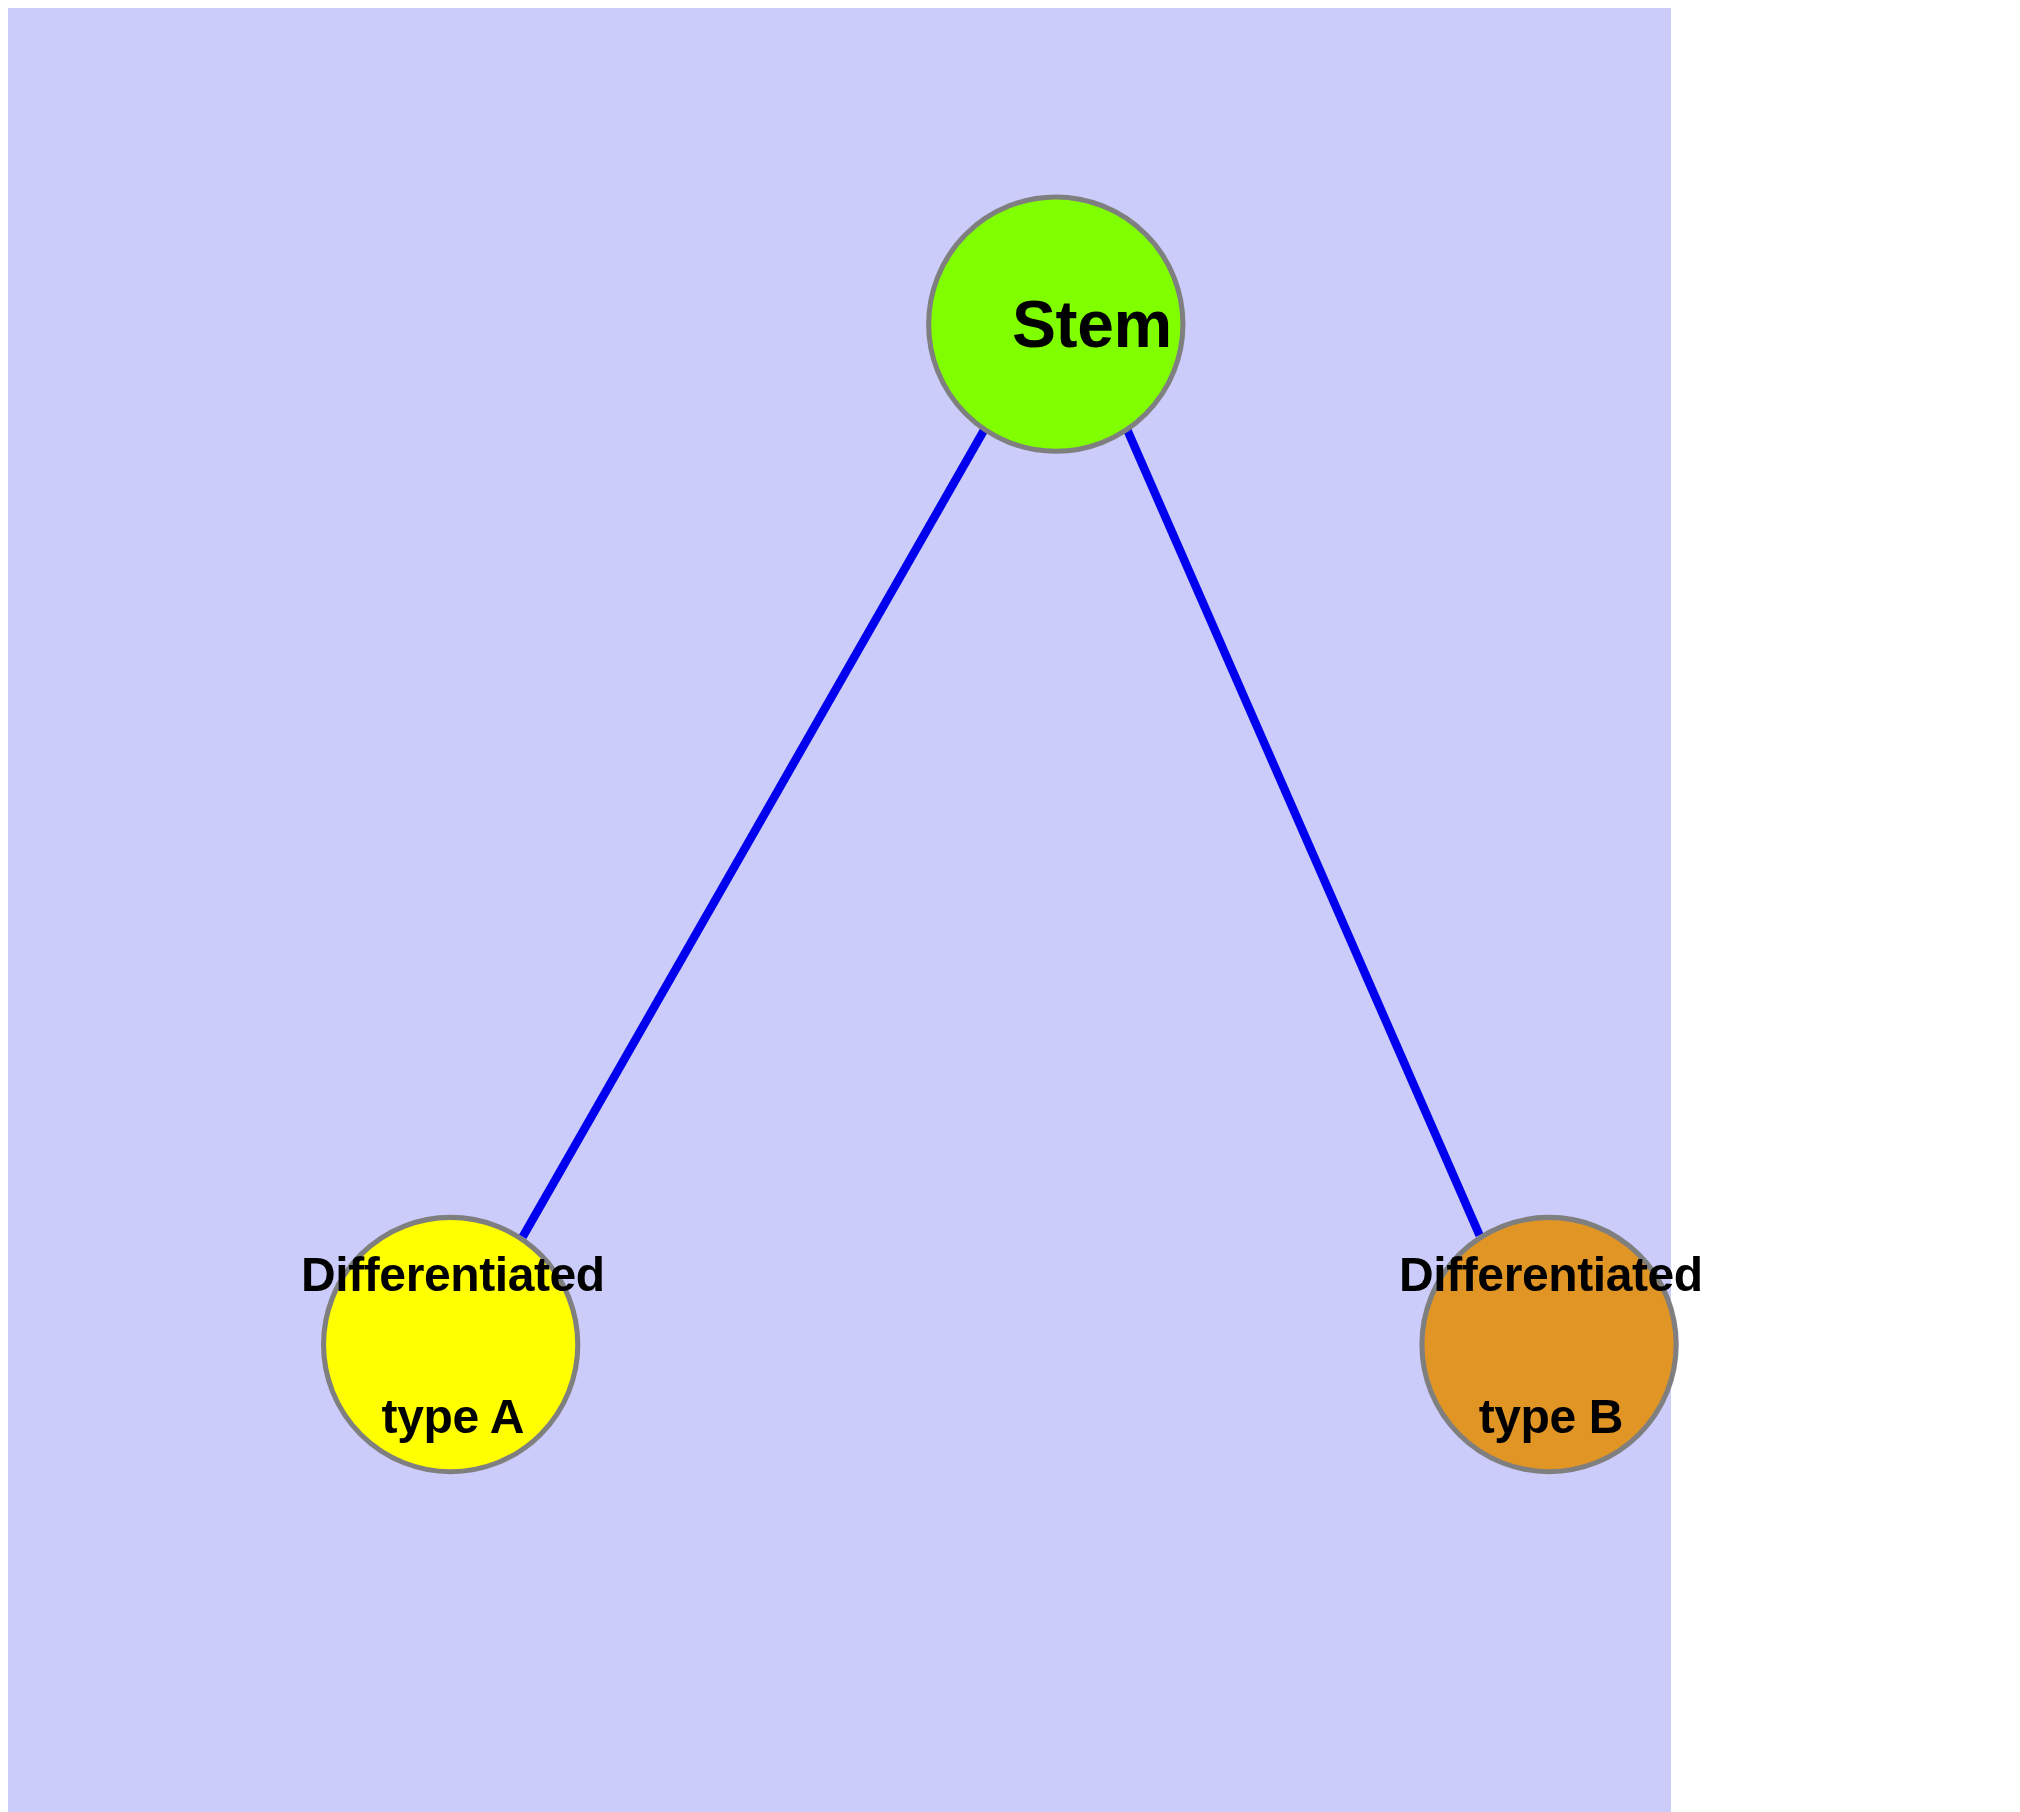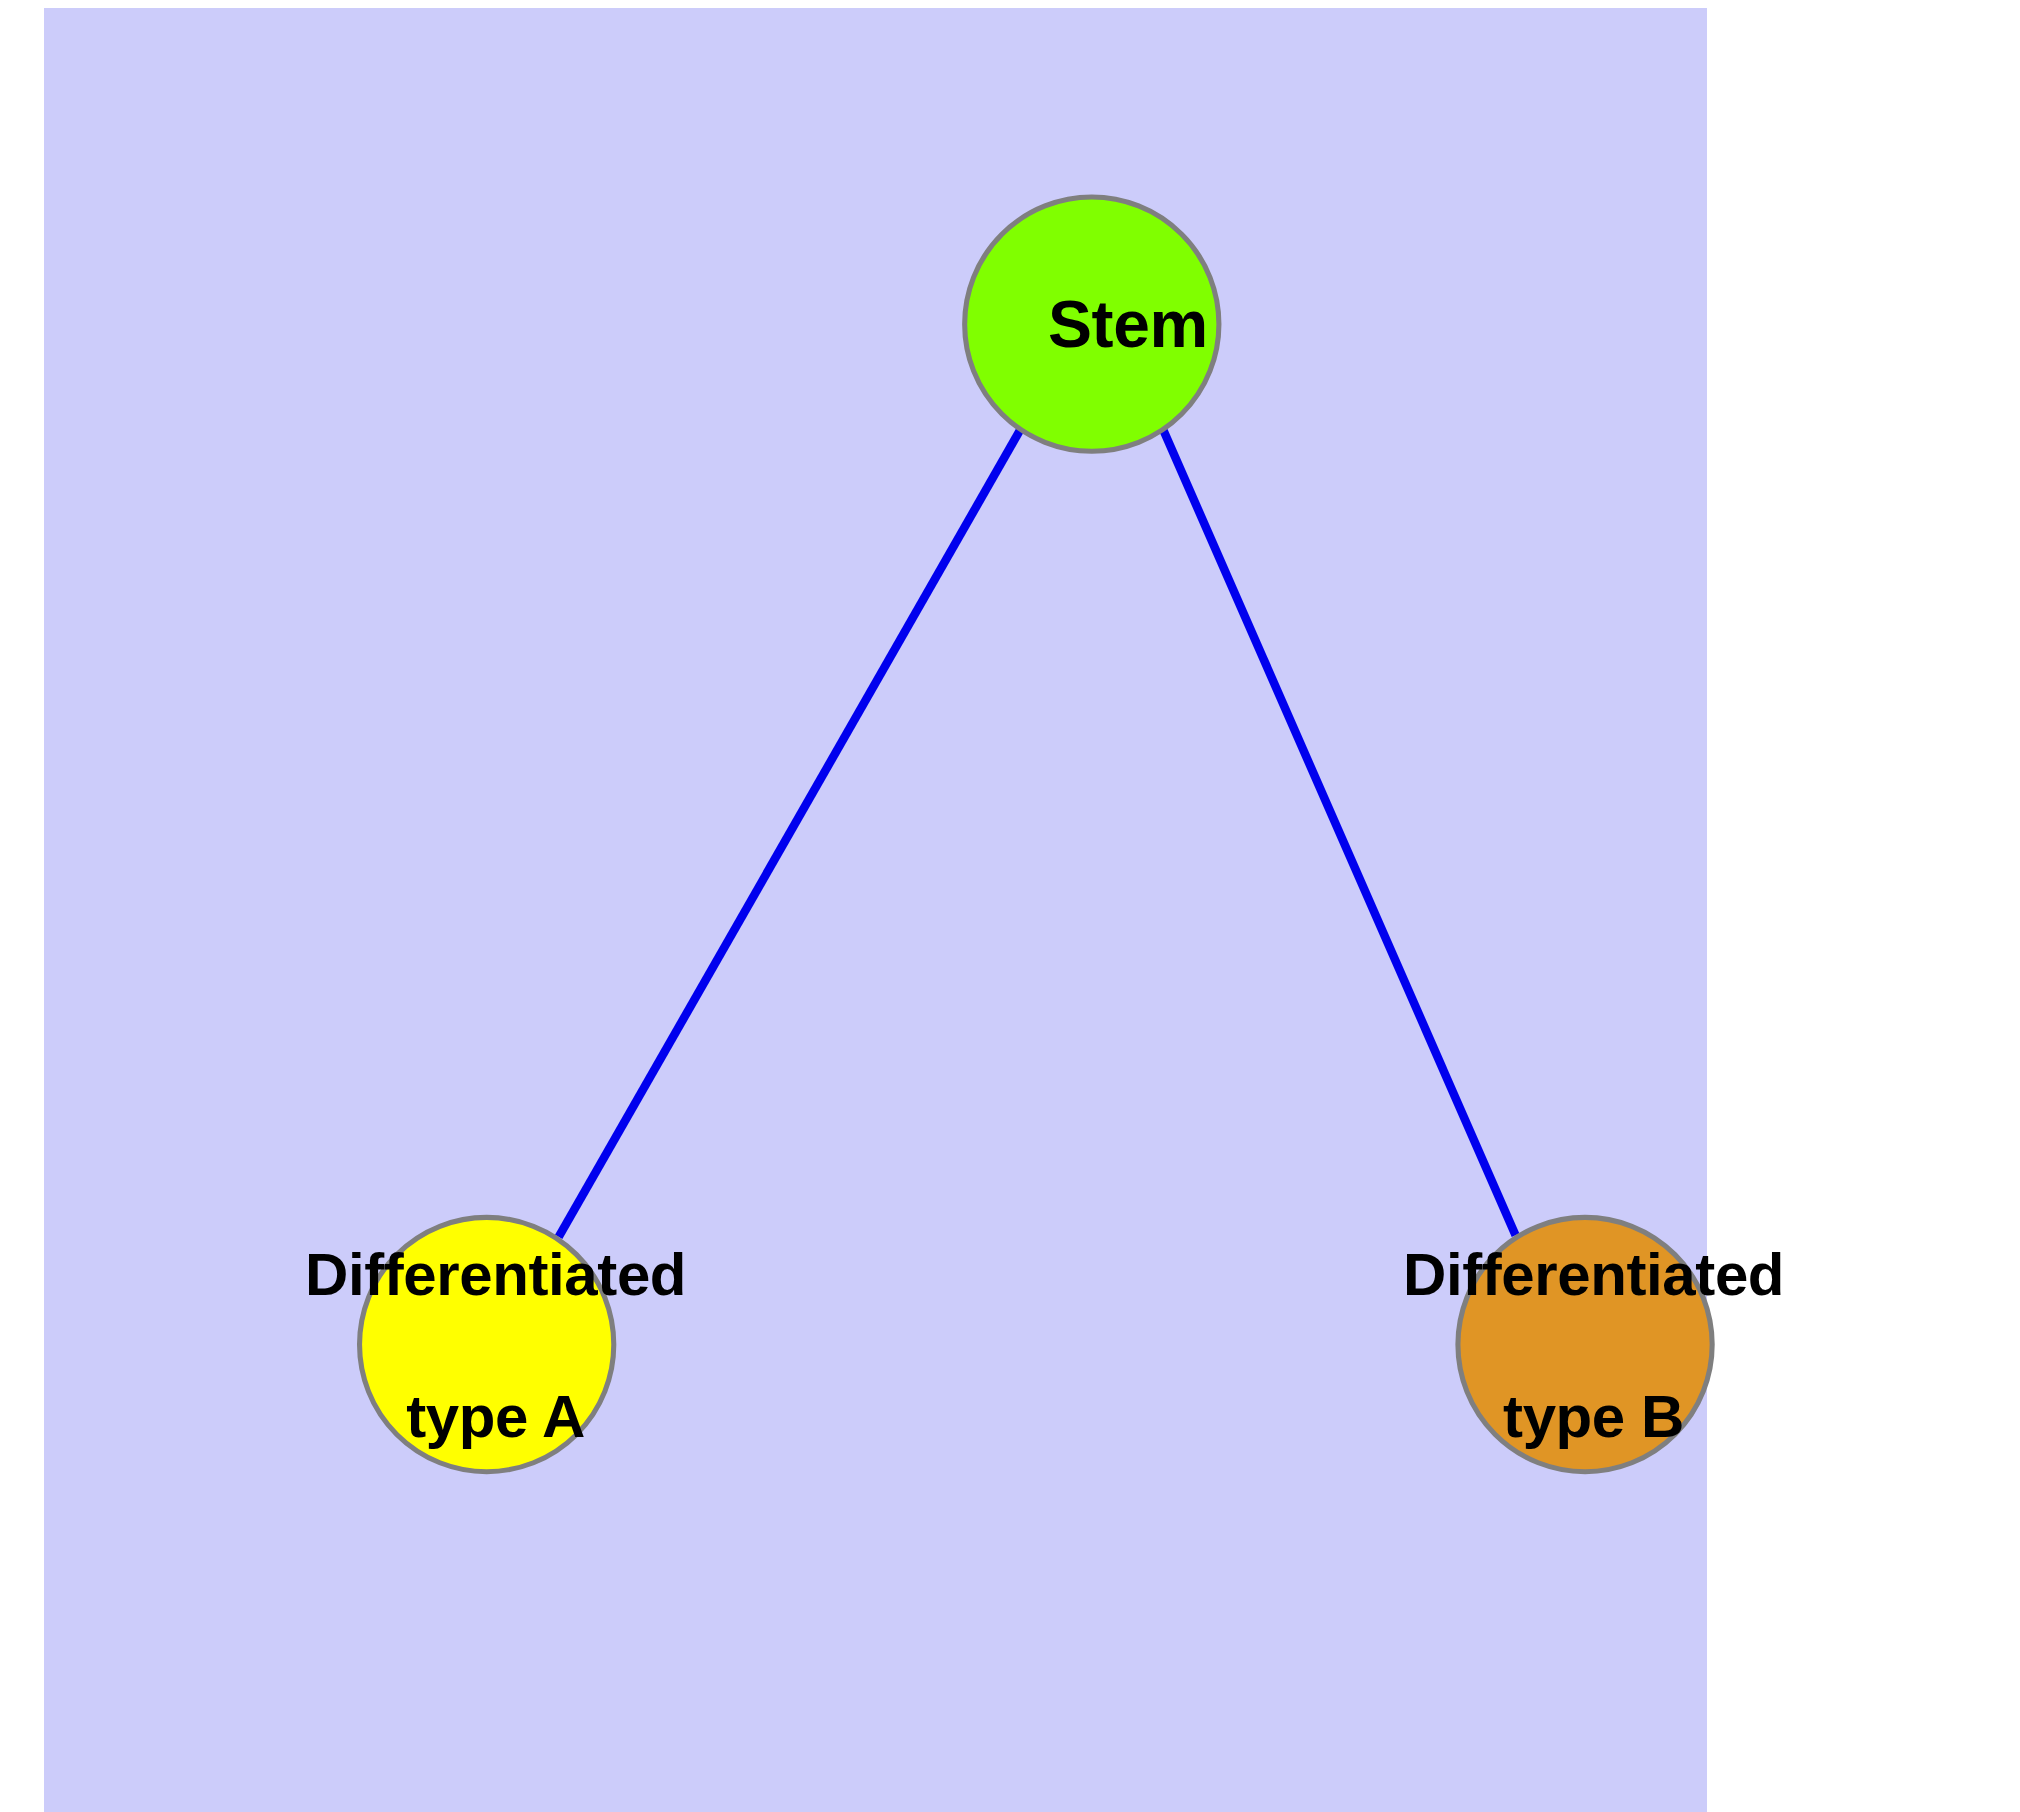--- a/index.html
+++ b/index.html
@@ -14,21 +14,20 @@
     overflow: hidden;
   }
   #canvas {
     position: relative;
     width: 1671px;
     height: 1812px;
     background: #ccccfa;
     box-sizing: border-box;
     border-top: 8.5px solid #ffffff;
     border-left: 8.5px solid #ffffff;
-    margin-left: 36px;
   }
   #graph-svg {
     position: absolute;
     left: 0;
     top: 0;
     width: 2021px;
     height: 1812px;
     display: block;
   }
   .edge-line {
@@ -39,21 +38,21 @@
   }
   .node-circle {
     stroke: #7f7f7f;
     stroke-width: 6;
   }
   .node-label {
     position: absolute;
     color: #000000;
     font-family: "Liberation Sans", sans-serif;
     font-weight: bold;
-    font-size: 60px;
+    font-size: 48px;
     line-height: 71px;
     letter-spacing: -0.4px;
     text-align: center;
     white-space: pre;
     transform: translate(-50%, -50%);
     pointer-events: none;
     user-select: none;
   }
   .node-label.single {
     font-size: 66px;

